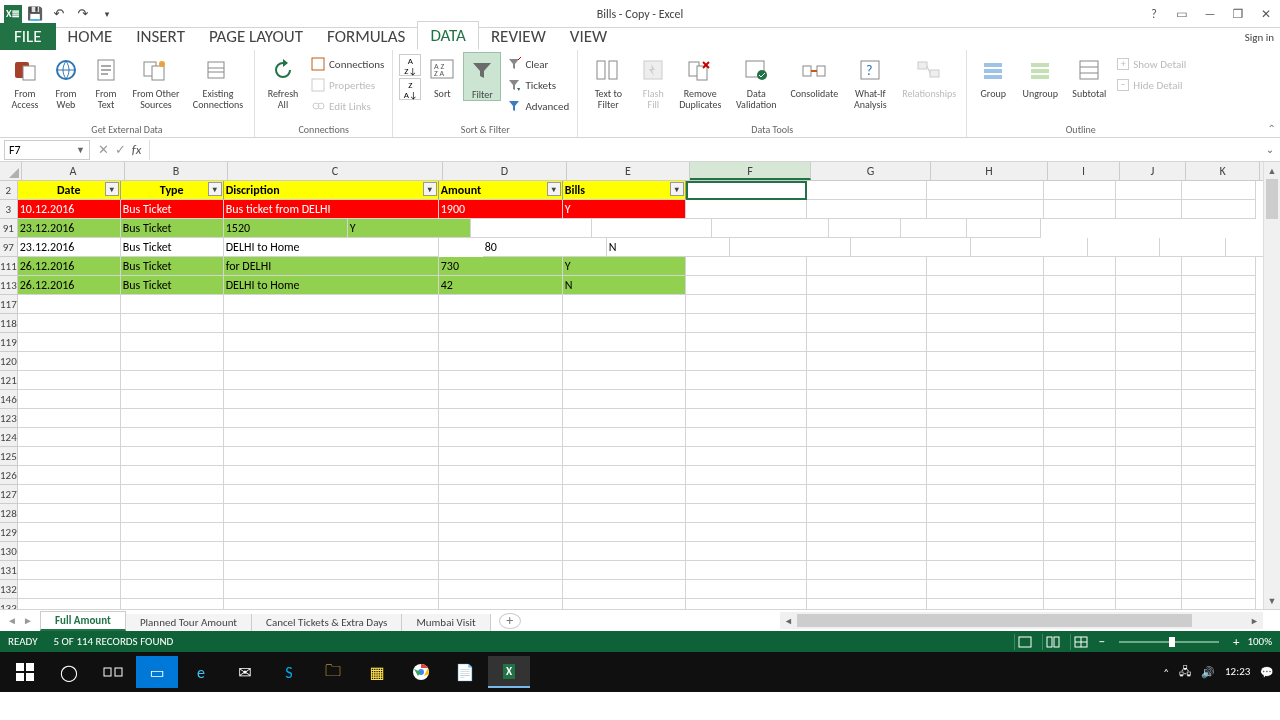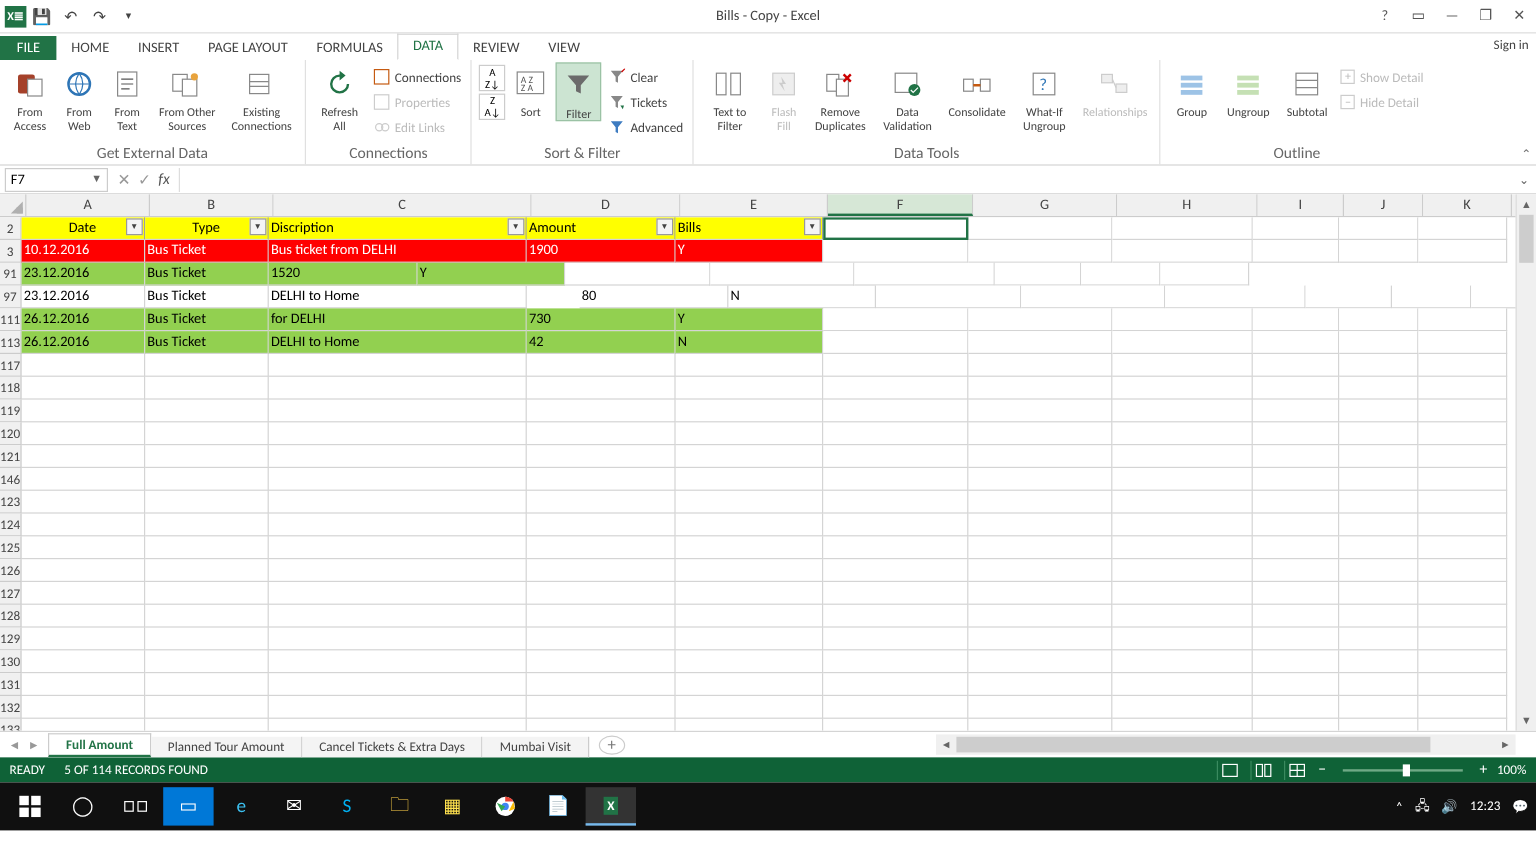--- a/index.html
+++ b/index.html
@@ -9,30 +9,30 @@
 .titlebar { height:28px; background:#fff; border-bottom:1px solid #d4d4d4; display:flex; align-items:center; position:relative; }
 .titlebar .qat { display:flex; align-items:center; gap:2px; padding-left:4px; }
 .titlebar .qat .xl-icon { width:18px; height:18px; background:#217346; color:#fff; font-size:10px; font-weight:bold; display:flex; align-items:center; justify-content:center; }
 .titlebar .qat .qat-btn { width:22px; height:22px; display:flex; align-items:center; justify-content:center; color:#444; font-size:13px; }
 .titlebar .title { position:absolute; left:50%; transform:translateX(-50%); font-size:12px; color:#444; }
 .titlebar .win-controls { position:absolute; right:0; display:flex; }
 .titlebar .win-controls .wc { width:28px; height:20px; display:flex; align-items:center; justify-content:center; color:#555; font-size:12px; }
 
 
 .ribbon-tabs { height:22px; background:#fff; display:flex; align-items:flex-end; padding-left:0; position:relative; }
-.ribbon-tabs .tab { padding:3px 12px 3px 12px; font-size:12px; color:#444; cursor:default; }
+.ribbon-tabs .tab { padding:3px 12px 3px 12px; font-size:17px; color:#444; cursor:default; }
 .ribbon-tabs .tab.file { background:#217346; color:#fff; padding:3px 14px; }
 .ribbon-tabs .tab.active { color:#217346; border:1px solid #d4d4d4; border-bottom:1px solid #fff; background:#fff; }
 .ribbon-tabs .signin { position:absolute; right:6px; top:3px; font-size:11px; color:#444; }
 
 
 .ribbon { height:88px; background:#fff; border-bottom:1px solid #d4d4d4; display:flex; position:relative; }
 .ribbon .group { border-right:1px solid #e0e0e0; padding:2px 6px 0 6px; display:flex; flex-direction:column; justify-content:space-between; }
 .ribbon .group .group-body { display:flex; gap:4px; height:70px; align-items:flex-start; }
-.ribbon .group .group-label { font-size:13px; color:#666; text-align:center; padding-bottom:1px; }
+.ribbon .group .group-label { font-size:10px; color:#666; text-align:center; padding-bottom:1px; }
 .ribbon .big-btn { display:flex; flex-direction:column; align-items:center; justify-content:flex-start; width:46px; padding-top:2px; font-size:10px; color:#444; text-align:center; line-height:11px; }
 .ribbon .big-btn .ico { width:32px; height:32px; margin-bottom:2px; display:flex; align-items:center; justify-content:center; }
 .ribbon .big-btn.highlight { background:#cce4d2; border:1px solid #9bc2a5; }
 .ribbon .small-stack { display:flex; flex-direction:column; gap:1px; padding-top:2px; }
 .ribbon .small-item { display:flex; align-items:center; gap:4px; font-size:11px; color:#444; height:20px; padding:0 2px; }
 .ribbon .small-item.disabled { color:#bbb; }
 .ribbon .collapse { position:absolute; right:4px; bottom:2px; font-size:10px; color:#777; }
 .ribbon svg { display:block; }
 
 
@@ -52,21 +52,21 @@
 .corner::after { content:""; position:absolute; right:2px; bottom:2px; border:5px solid transparent; border-right-color:#b0b0b0; border-bottom-color:#b0b0b0; }
 .ch { border-right:1px solid #ccc; text-align:center; font-size:12px; color:#444; line-height:19px; background:#f0f0f0; }
 .ch.selected { background:#d6e7d6; border-bottom:2px solid #217346; }
 
 .grid-body { display:flex; flex:1; overflow:hidden; }
 .row-headers { width:22px; display:flex; flex-direction:column; }
 .rh { height:19px; border-bottom:1px solid #ccc; border-right:1px solid #ccc; background:#f0f0f0; font-size:11px; color:#444; text-align:center; line-height:19px; }
 .cells { position:relative; flex:1; }
 .row { display:flex; height:19px; position:relative; }
 .cell { border-right:1px solid #d4d4d4; border-bottom:1px solid #d4d4d4; font-size:12px; padding:0 2px; line-height:18px; overflow:hidden; white-space:nowrap; }
-.hdr-row .cell { background:#ffff00; font-weight:normal; border-right:1px solid #a0a0a0; position:relative; }
+.hdr-row .cell { background:#ffff00; font-weight:bold; border-right:1px solid #a0a0a0; position:relative; }
 .hdr-row .cell .flt { position:absolute; right:1px; top:1px; width:14px; height:14px; background:#f4f4f4; border:1px solid #999; display:flex; align-items:center; justify-content:center; font-size:8px; color:#444; }
 .hdr-row .ca { text-align:center; }
 .r-red .cell { background:#ff0000; color:#ffffff; }
 .r-green .cell { background:#92d050; }
 .selcell { position:absolute; border:2px solid #217346; background:rgba(255,255,255,0); pointer-events:none; }
 
 .vscroll { position:absolute; right:0; top:0; bottom:0; width:17px; background:#f0f0f0; border-left:1px solid #ddd; }
 .vscroll .vs-btn { height:17px; text-align:center; font-size:9px; color:#666; line-height:17px; }
 .vscroll .vs-track { position:absolute; top:17px; bottom:17px; left:0; right:0; }
 .vscroll .vs-thumb { position:absolute; left:2px; right:2px; top:0; height:40px; background:#cdcdcd; }
@@ -338,21 +338,21 @@
           <span>Consolidate</span>
         </div>
       <div class="big-btn" style="width:48px;">
           <div class="ico">
             <svg width="24" height="24">
               <rect x="3" y="3" width="18" height="18" fill="#fff" stroke="#888"></rect>
               <text x="8" y="17" font-size="14" fill="#2e75b6">?</text>
             </svg>
           </div>
           <span style="white-space:pre;">What-If
-Ungroup</span>
+Analysis</span>
         </div>
       <div class="big-btn" style="width:62px;color:#bbb;">
           <div class="ico">
             <svg width="26" height="24">
               <rect x="2" y="4" width="9" height="7" fill="#eee" stroke="#ccc"></rect>
               <rect x="14" y="12" width="9" height="7" fill="#eee" stroke="#ccc"></rect>
               <line x1="11" y1="8" x2="14" y2="15" stroke="#ccc"></line>
             </svg>
           </div>
           <span>Relationships</span>

